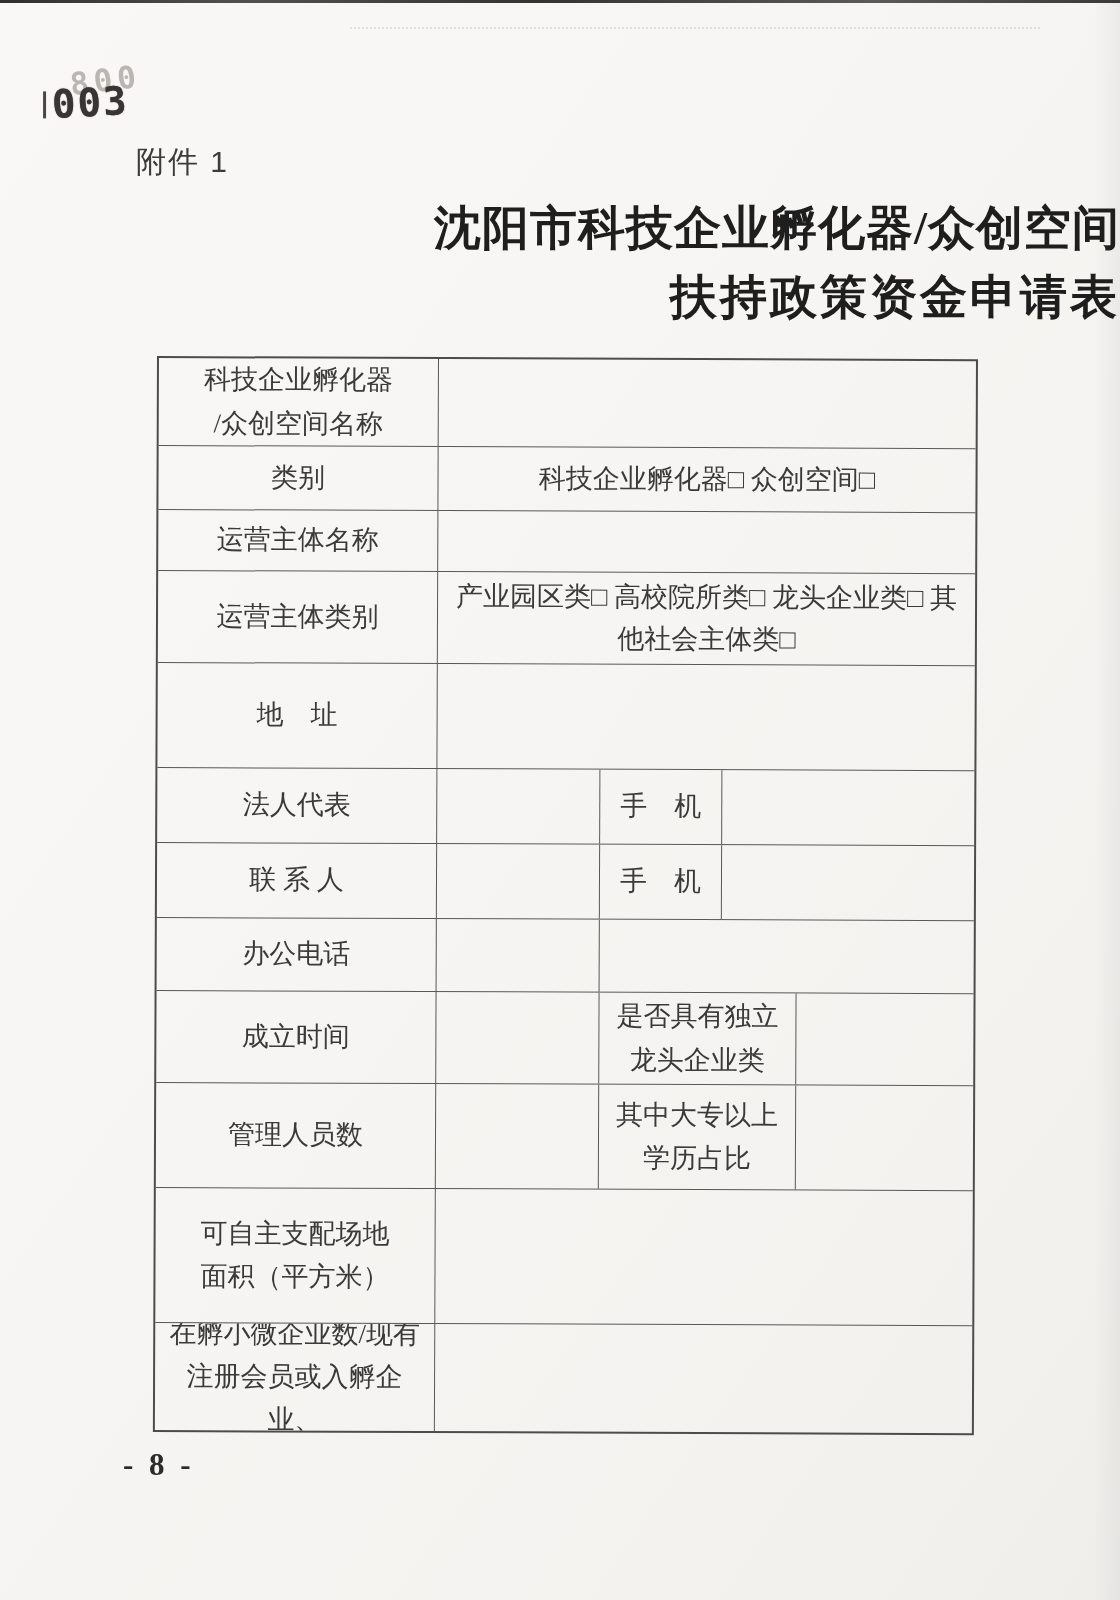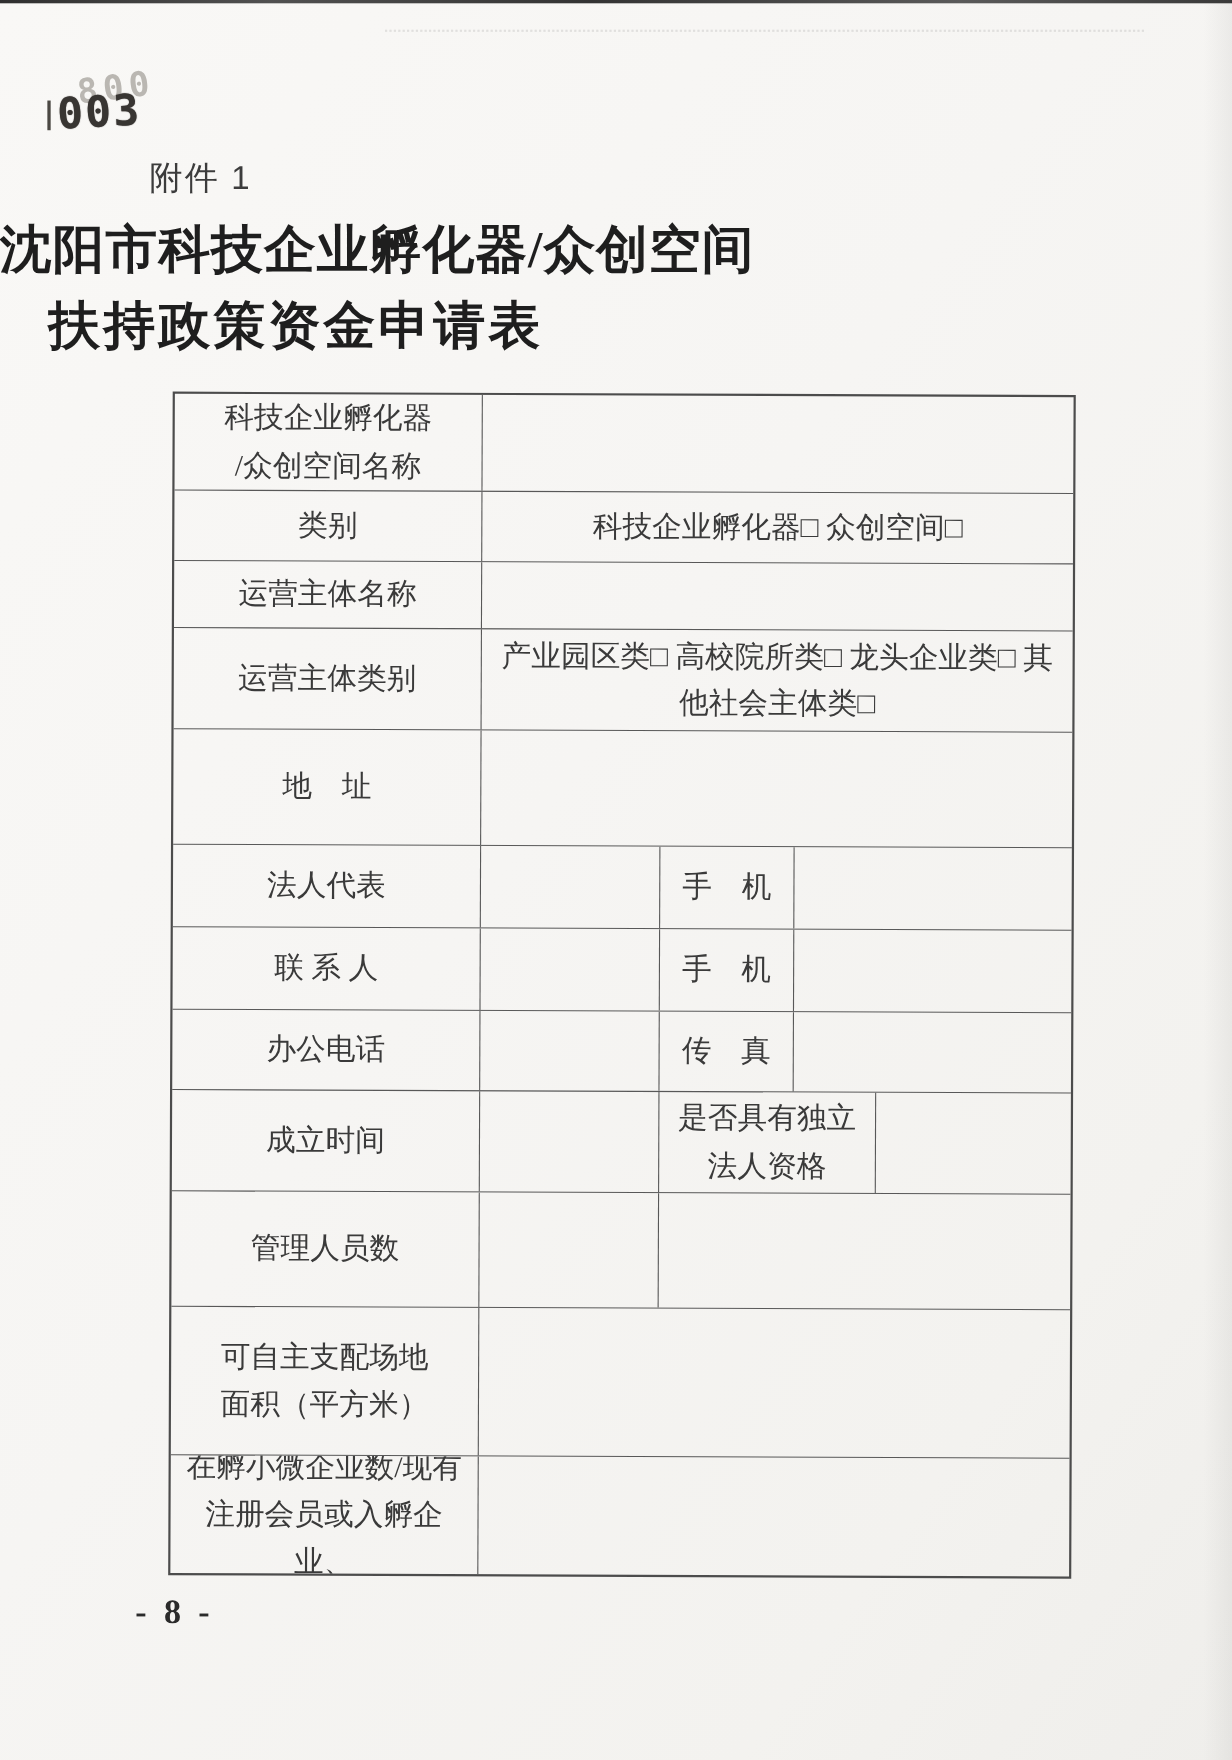--- a/index.html
+++ b/index.html
@@ -47,21 +47,21 @@
     content:"";position:absolute;left:-9px;top:9px;width:3px;height:27px;
     background:#4b4843;transform:rotate(3deg);
   }
   .attachment{
     position:absolute;left:136px;top:142px;
     font-family:Liberation Sans, sans-serif;
     font-size:30px;color:#3c3c3c;letter-spacing:2px;
   }
   .title{
     position:absolute;left:0;top:194px;width:1120px;
-    text-align:left;font-weight:bold;color:#1e1e1e;
+    text-align:right;font-weight:bold;color:#1e1e1e;
     font-size:47px;line-height:1.46;letter-spacing:1px;
   }
   .title .t2{letter-spacing:3px;padding-left:44px;}
   
   .tbl{
     position:absolute;left:157px;top:356px;width:817px;
     border:2px solid #4c4c4c;
     transform:rotate(.22deg);transform-origin:0 0;
     background:transparent;
   }
@@ -145,35 +145,36 @@
     <div class="tr" style="height:75px">
       <div class="td wL">联 系 人</div>
       <div class="td wM"></div>
       <div class="td wS">手　机</div>
       <div class="td wR"></div>
     </div>
 
     <div class="tr" style="height:73px">
       <div class="td wL">办公电话</div>
       <div class="td wM"></div>
-      <div class="td wS">传　真</div>
       <div class="td wR"></div>
     </div>
 
     <div class="tr" style="height:92px">
       <div class="td wL">成立时间</div>
       <div class="td wM"></div>
       <div class="td wSW">是否具有独立
-法人资格</div>
+龙头企业类</div>
       <div class="td wR"></div>
     </div>
 
     <div class="tr" style="height:105px">
       <div class="td wL">管理人员数</div>
       <div class="td wM"></div>
+      <div class="td wSW">其中大专以上
+学历占比</div>
       <div class="td wR"></div>
     </div>
 
     <div class="tr" style="height:135px">
       <div class="td wL">可自主支配场地
 面积（平方米）</div>
       <div class="td wR"></div>
     </div>
 
     <div class="tr" style="height:108px">

